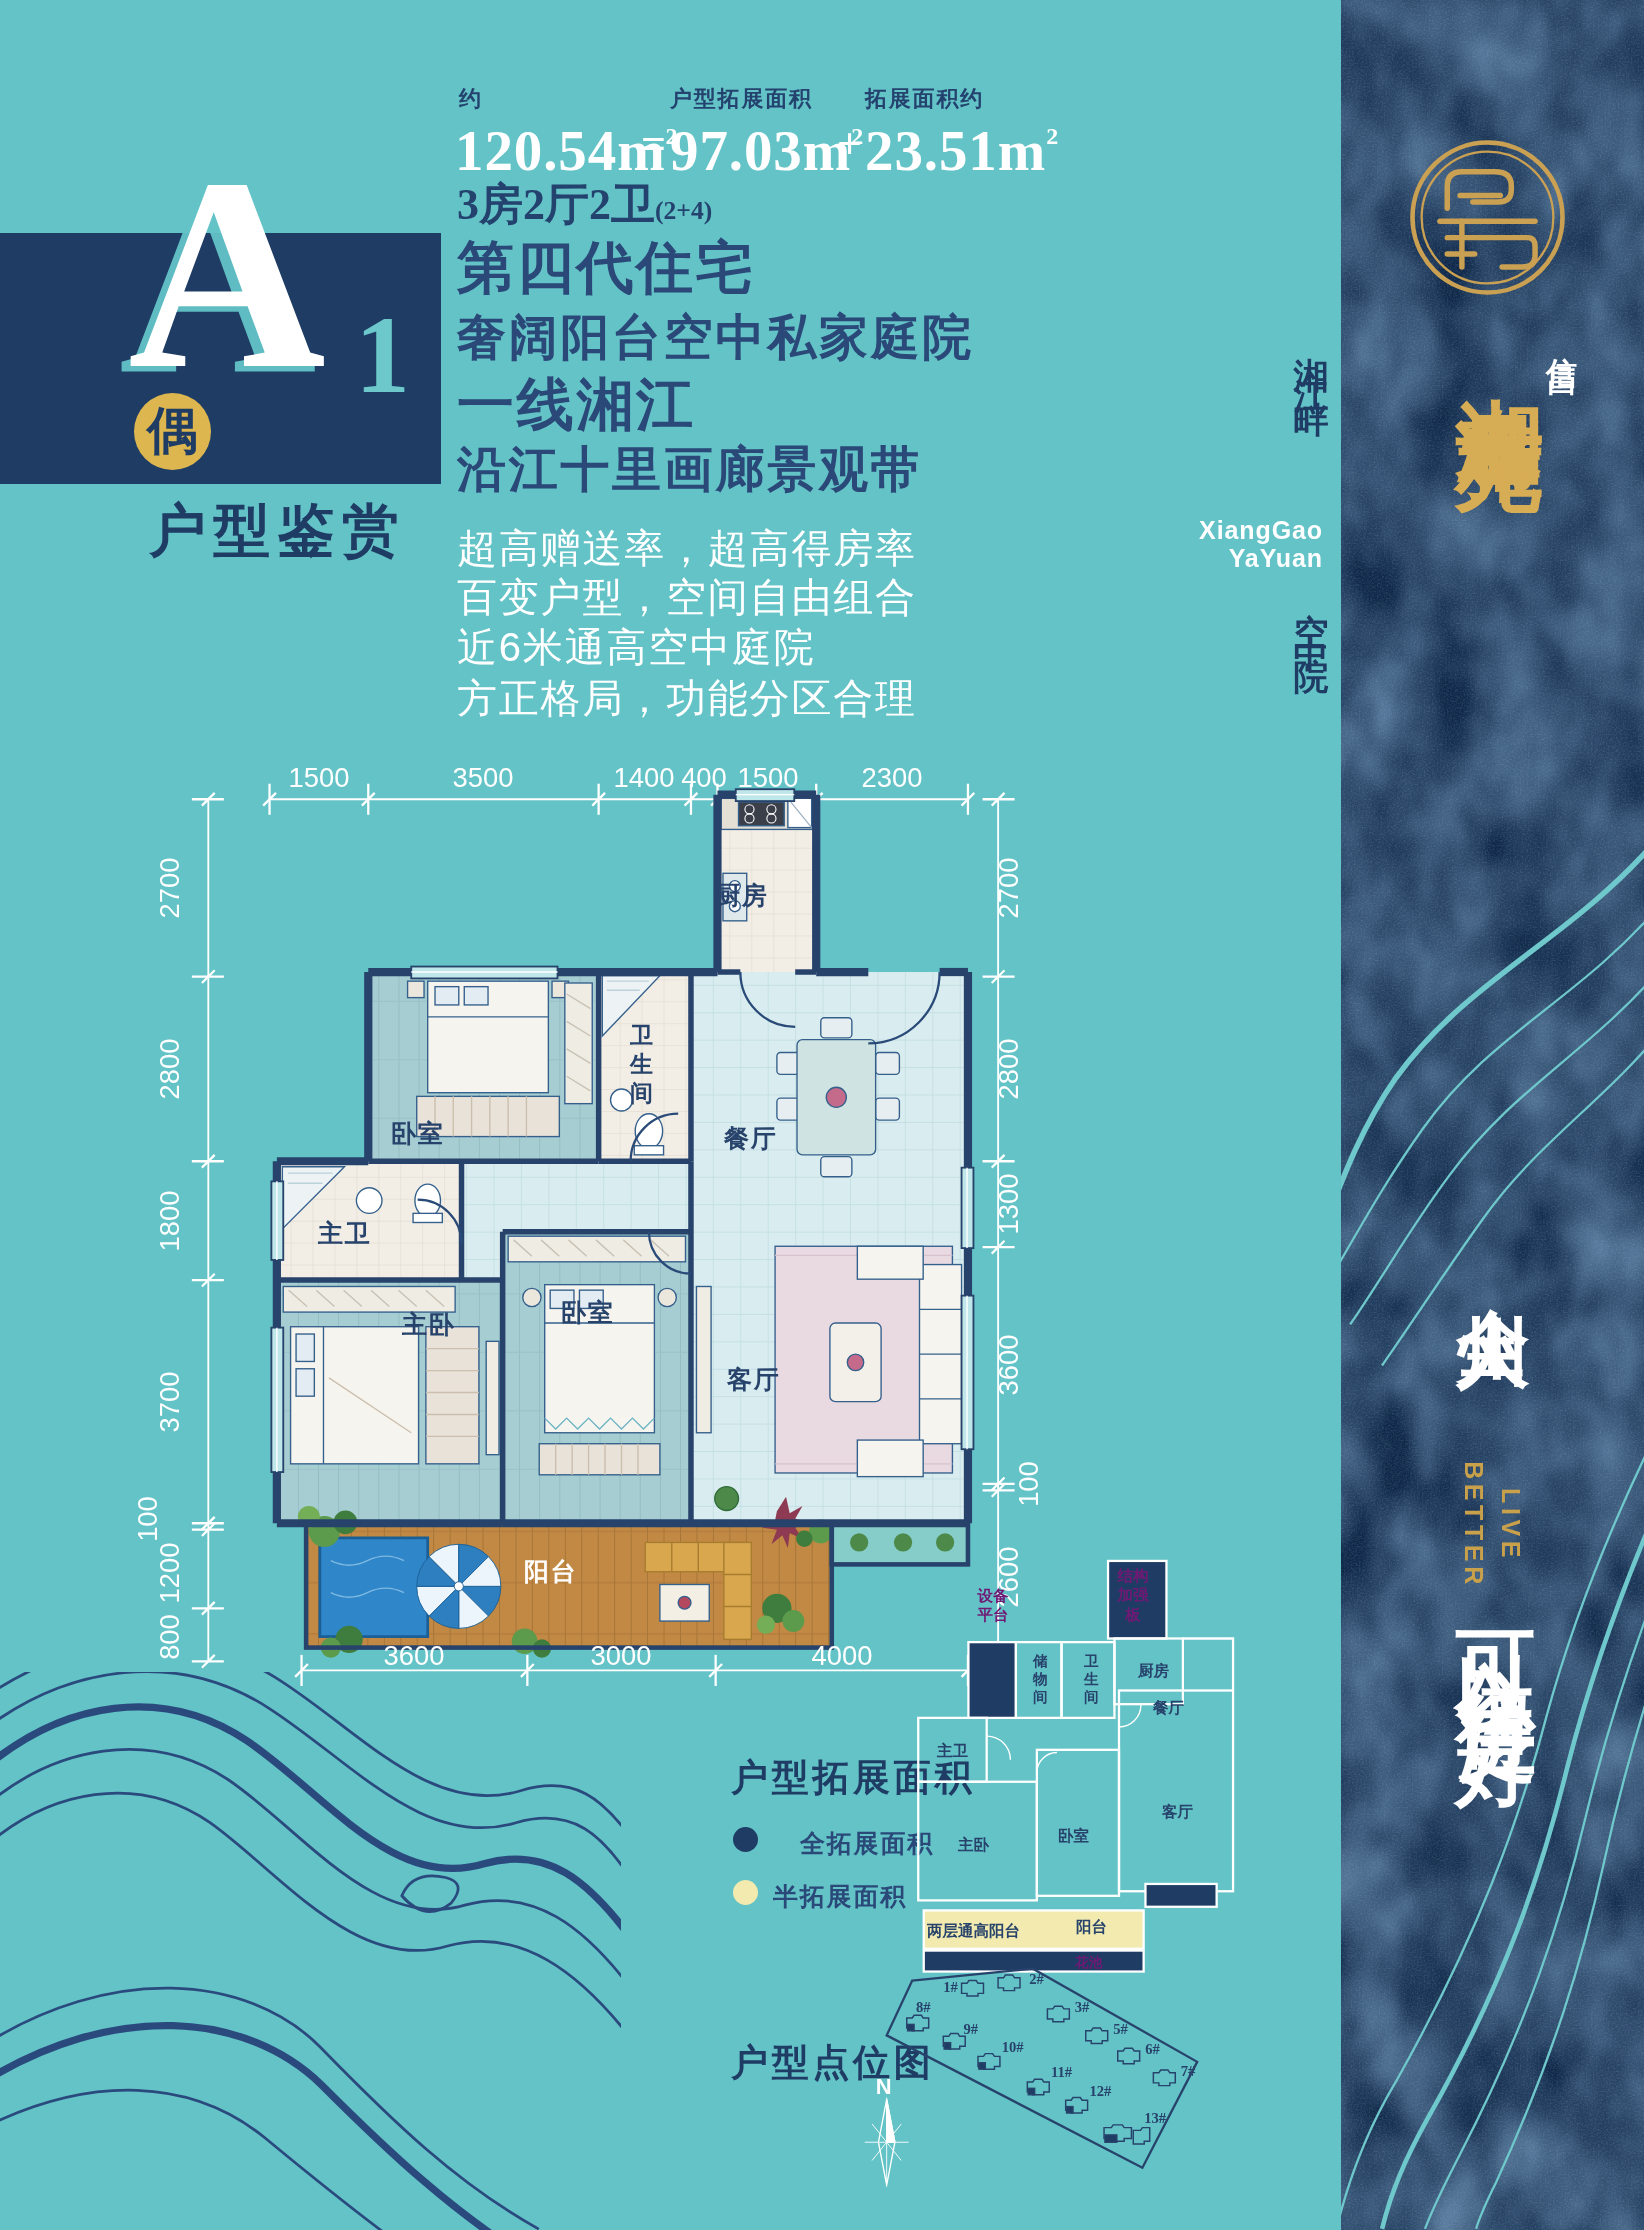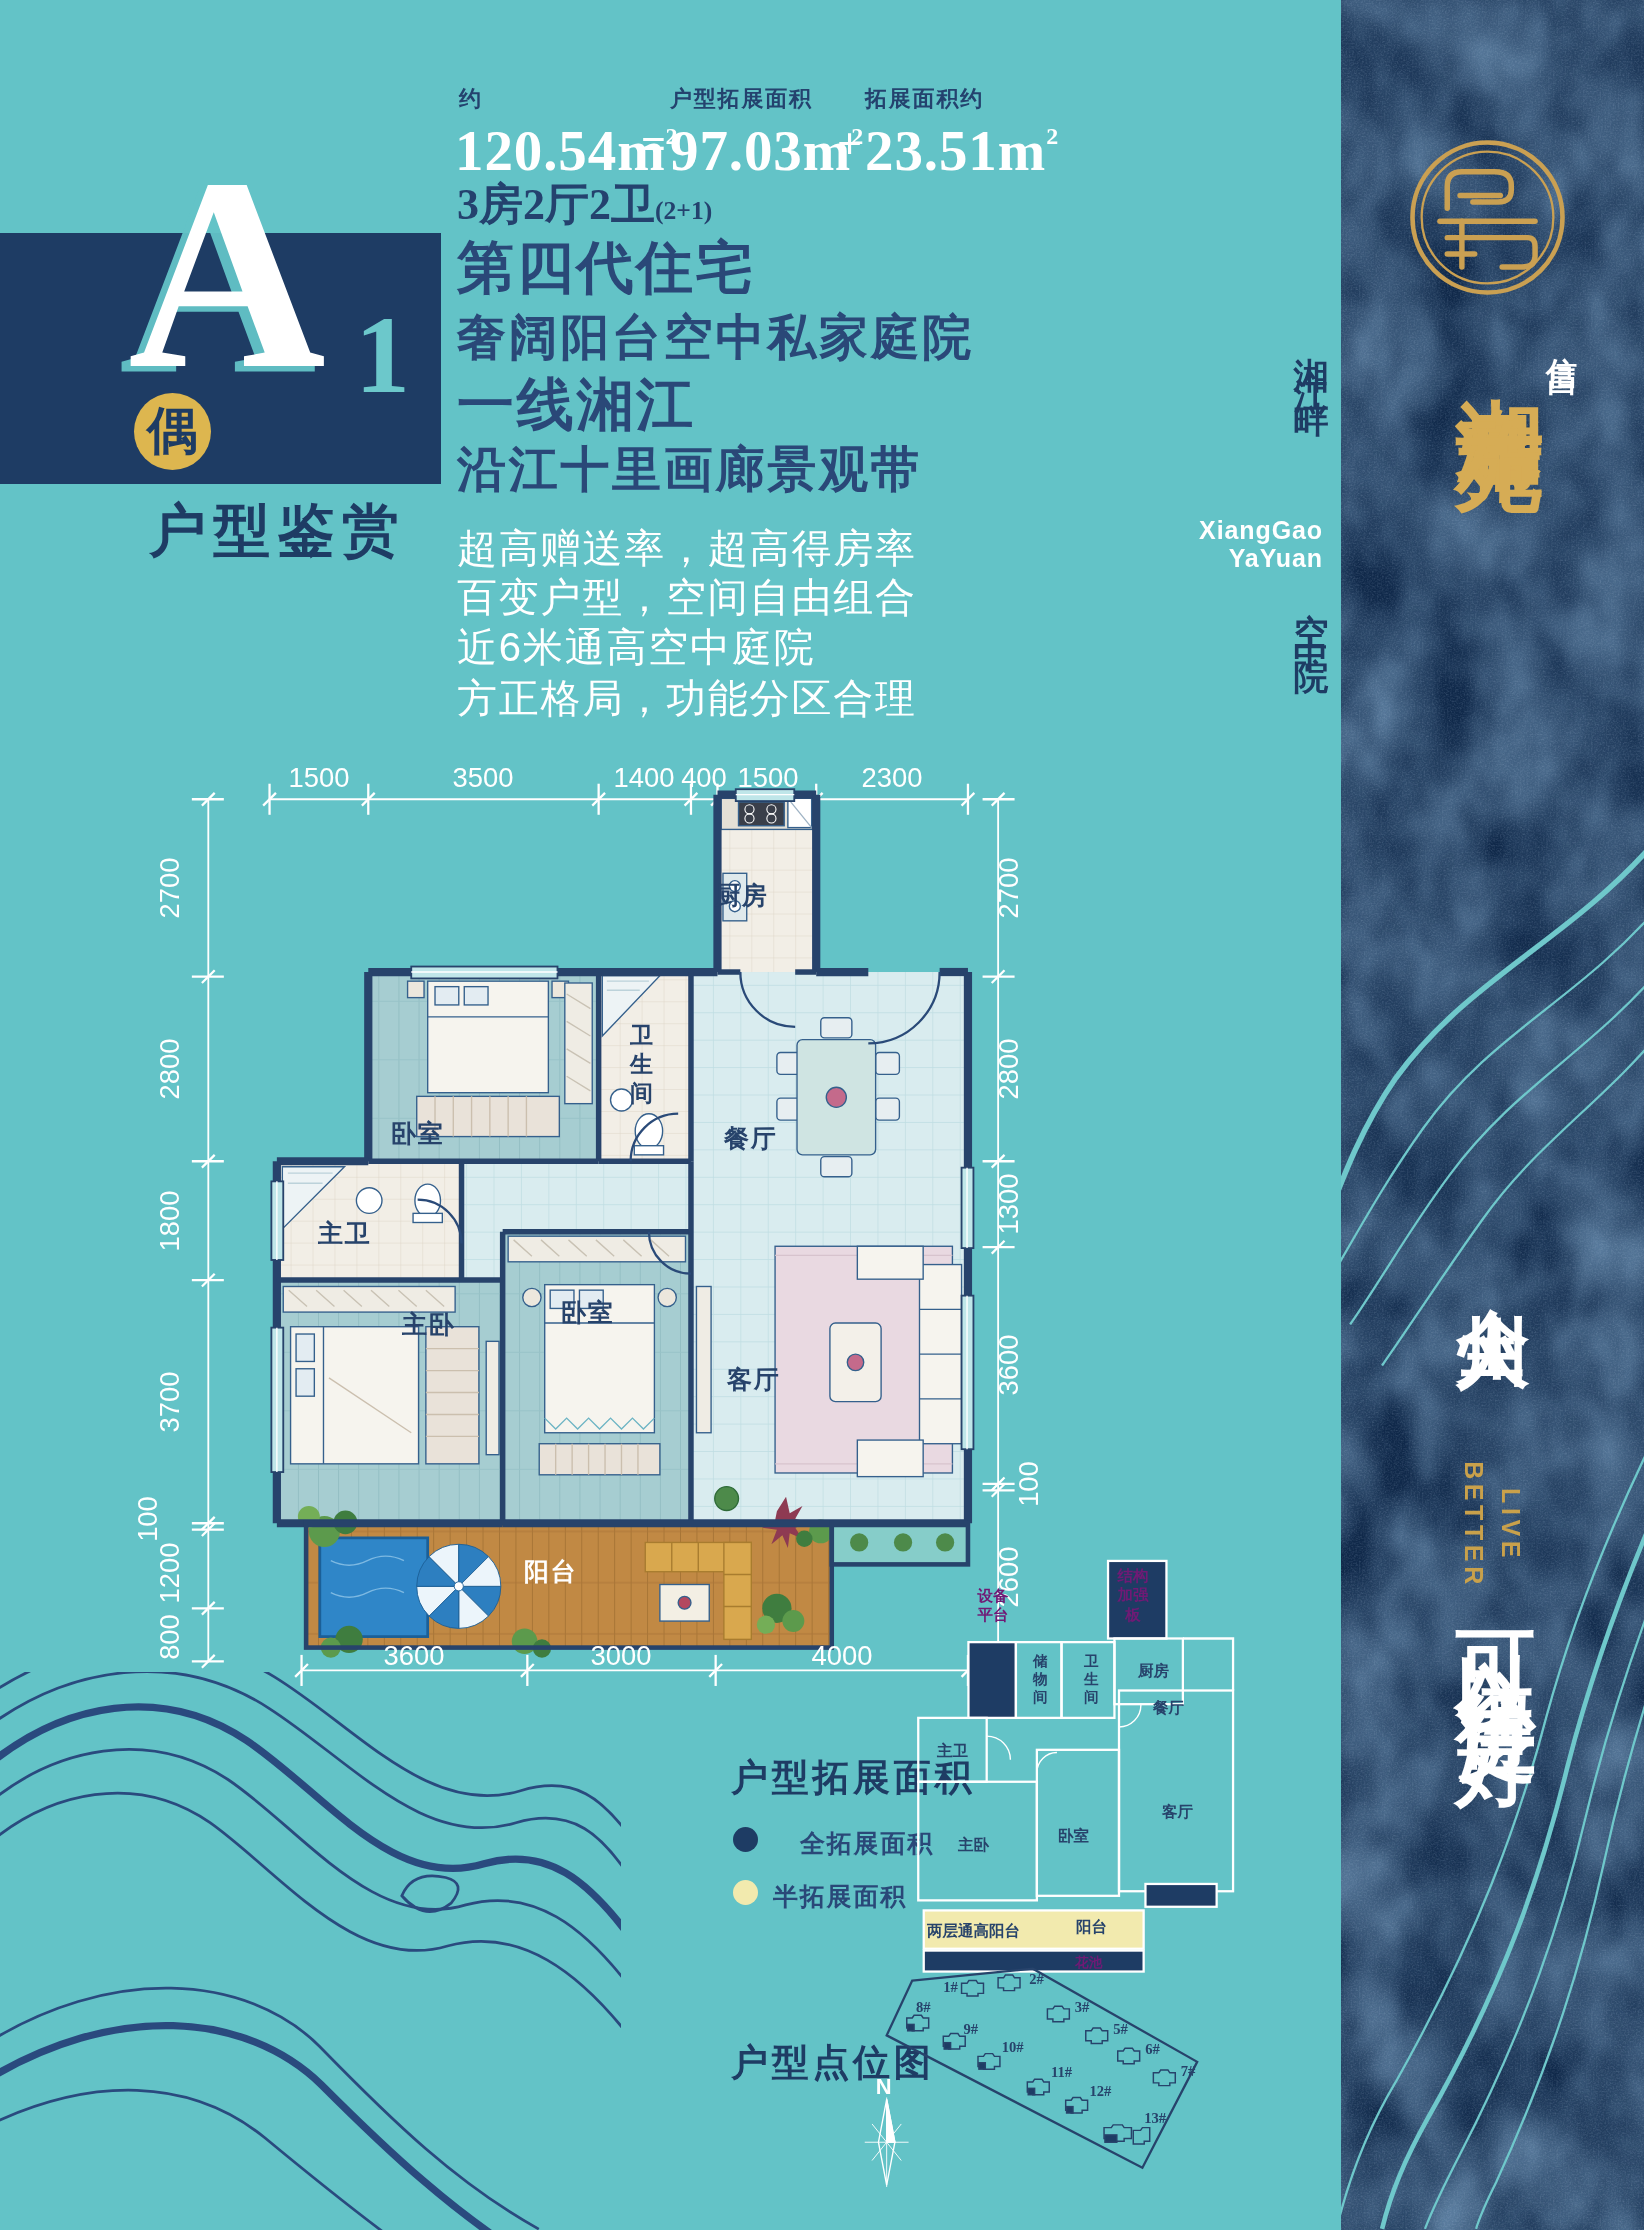--- a/index.html
+++ b/index.html
@@ -72,21 +72,21 @@
   </svg>
 
   <div class="abs area-label" style="left:459px;top:84px;">约</div>
   <div class="abs serif area-num" style="left:455px;top:108px;"><span>120.54m</span><sup>2</sup></div>
   <div class="abs serif area-op" style="left:641px;top:115px;">=</div>
   <div class="abs area-label" style="left:670px;top:84px;">户型拓展面积</div>
   <div class="abs serif area-num" style="left:670px;top:108px;"><span>97.03m</span><sup>2</sup></div>
   <div class="abs serif area-op" style="left:837px;top:115px;">+</div>
   <div class="abs area-label" style="left:865px;top:84px;">拓展面积约</div>
   <div class="abs serif area-num" style="left:865px;top:108px;"><span>23.51m</span><sup>2</sup></div>
-  <div class="abs serif layout-line" style="left:457px;top:175px;"><span>3房2厅2卫</span><span class="note">(2+1)</span></div>
+  <div class="abs serif layout-line" style="left:457px;top:175px;"><span>3房2厅2卫</span><span class="note">(2+4)</span></div>
 
   <div class="abs a1-box"></div>
   <div class="abs serif a1-letter">A</div>
   <div class="abs serif a1-num">1</div>
   <div class="abs badge-circle">
       <span>偶</span>
     </div>
   <div class="abs serif subtitle">户型鉴赏</div>
 
   <div class="abs hl" style="left:457px;top:230px;font-size:57px;">第四代住宅</div>

